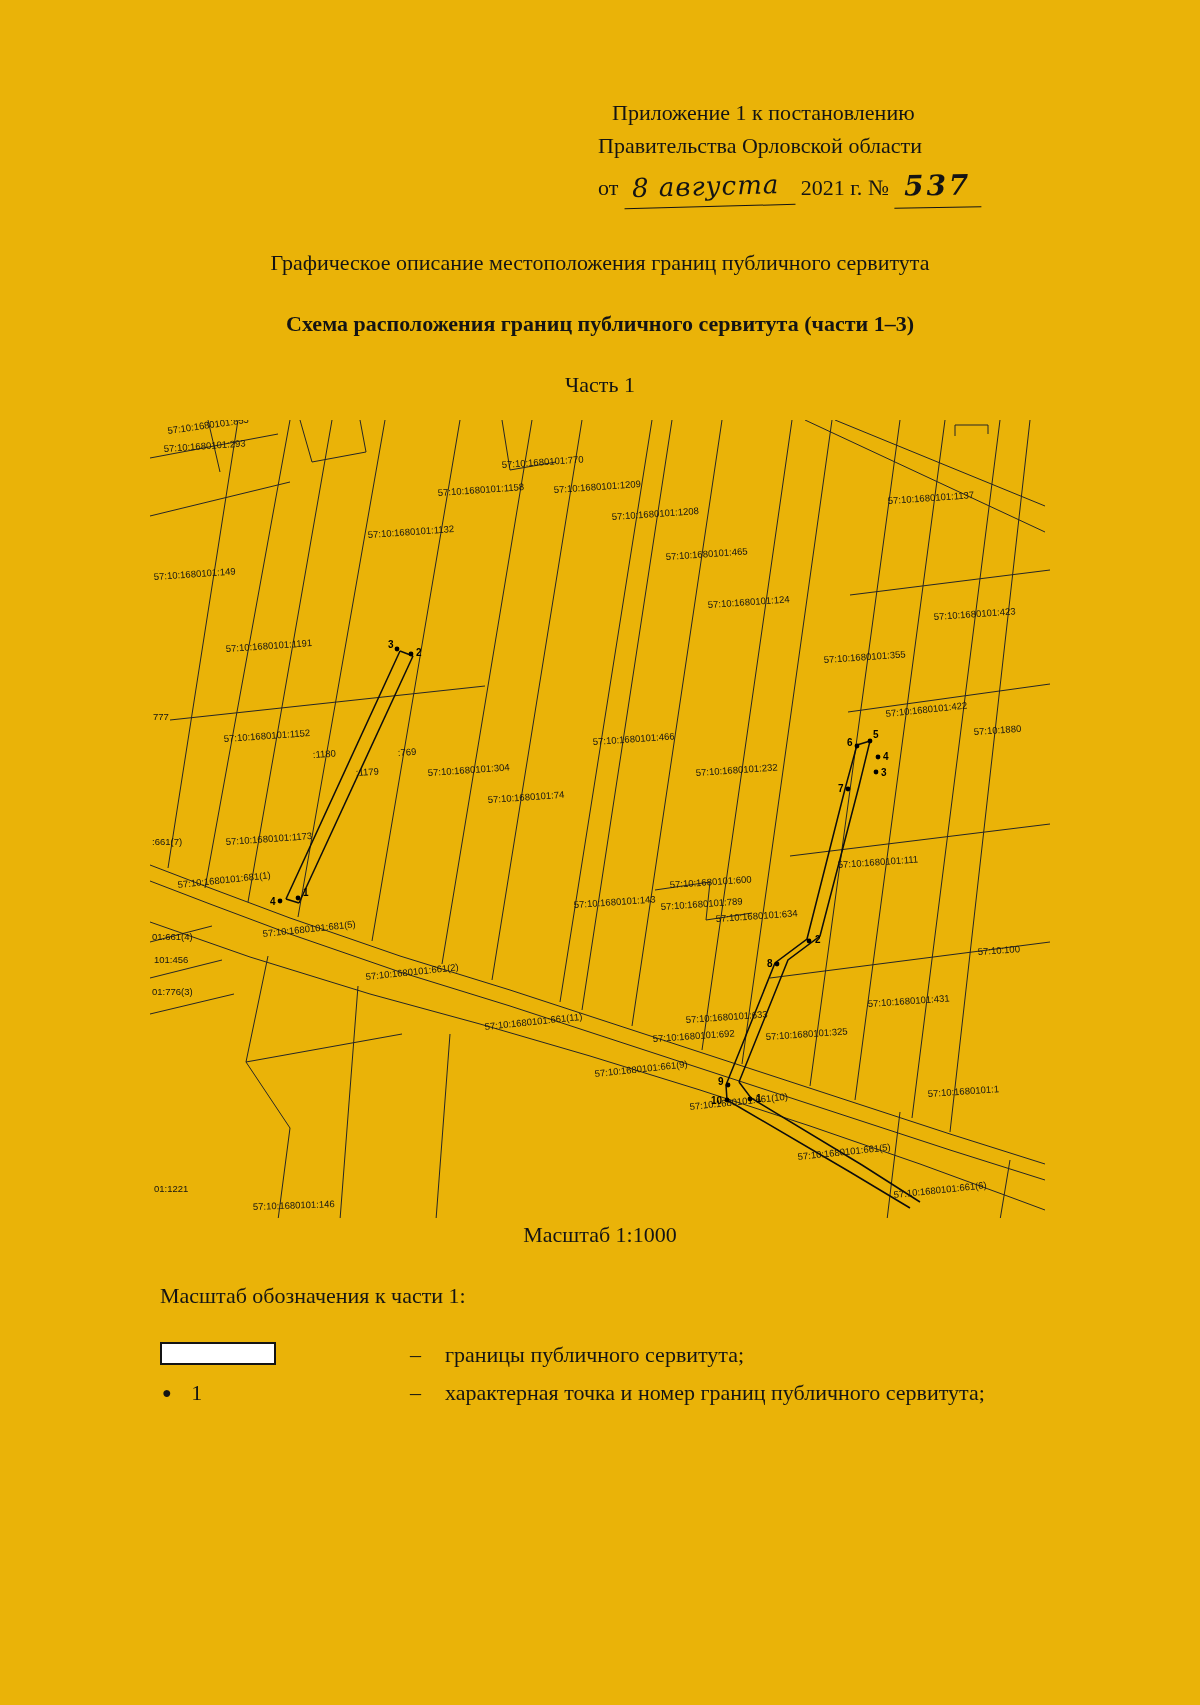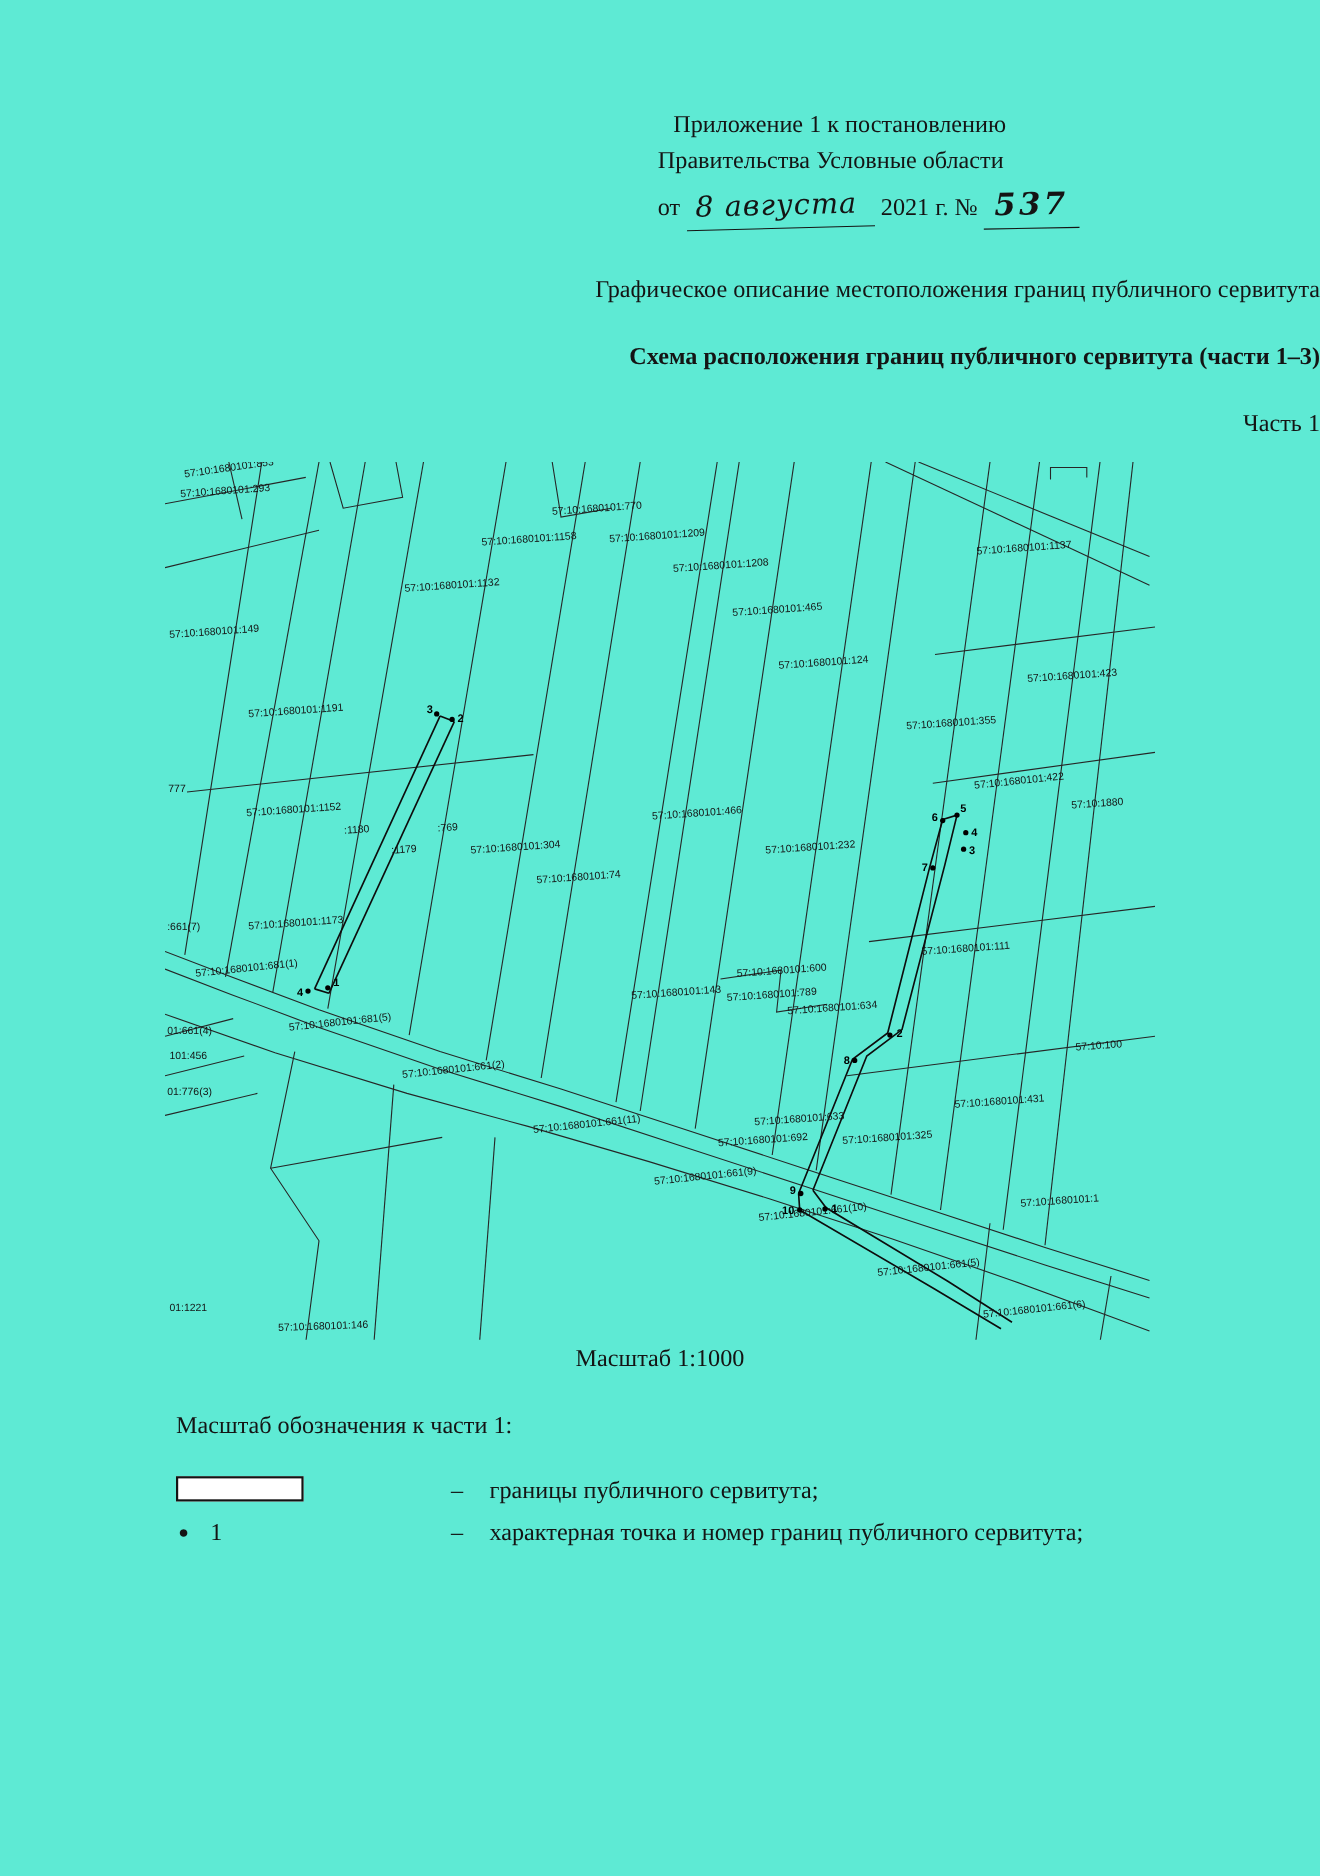--- a/index.html
+++ b/index.html
@@ -1,35 +1,35 @@
 <!DOCTYPE html>
 <html><head>
 <meta charset="utf-8">
 <style>
   html,body { margin:0; padding:0; background:#e8e8e8; }
   .page {
     position:relative; width:1200px; height:1705px; margin:0 auto;
-    background:#5eead4; color:#141414;
+    background:#eab308; color:#141414;
     font-family:"Liberation Serif", serif;
     overflow:hidden;
   }
 
   
   .appendix { position:absolute; left:598px; top:96px; font-size:22px; line-height:1.5; }
   .appendix .l1 { padding-left:14px; }
   .date-line { margin-top:3px; white-space:nowrap; }
   .handwritten {
     font-family:"DejaVu Serif", serif; font-style:italic;
     display:inline-block; border-bottom:1.6px solid #141414;
   }
   .hw-date { font-size:26px; padding:0 16px 0 8px; transform:rotate(-1.5deg); letter-spacing:1px; }
   .hw-num  { font-size:28px; font-weight:bold; padding:0 10px 0 10px; letter-spacing:3px; transform:rotate(-1deg); }
 
   
-  .title-center { position:absolute; left:0; width:1200px; text-align:right; font-size:22px; }
+  .title-center { position:absolute; left:0; width:1200px; text-align:center; font-size:22px; }
   .t1 { top:250px; }
   .t2 { top:311px;font-weight:bold; }
   .t3 { top:372px; }
 
   
   .map-wrap { position:absolute; left:150px; top:420px; width:900px; height:798px; }
   .map-wrap svg { width:100%; height:100%; display:block; }
   .map-line  { stroke:#262626; stroke-width:1; fill:none; }
   .corridor  { stroke:#0d0d0d; stroke-width:1.5; fill:none; }
   .map-label { font-family:"Liberation Sans", sans-serif; font-size:9.5px; fill:#141414; }
@@ -53,21 +53,21 @@
   .legend-dash  { position:absolute; left:250px; top:0; }
   .legend-label { position:absolute; left:285px; top:0; width:560px; display:inline-block; }
 </style>
 </head>
 <body>
 
 <div class="page">
 
   <div class="appendix">
     <div class="l1">Приложение 1 к постановлению</div>
-    <div>Правительства Условные области</div>
+    <div>Правительства Орловской области</div>
     <div class="date-line">
       <span>от</span>
       <span class="handwritten hw-date">8 августа</span>
       <span>2021 г. №</span>
       <span class="handwritten hw-num">537</span>
     </div>
   </div>
 
   <div class="title-center t1">Графическое описание местоположения границ публичного сервитута</div>
   <div class="title-center t2">Схема расположения границ публичного сервитута (части 1–3)</div>

